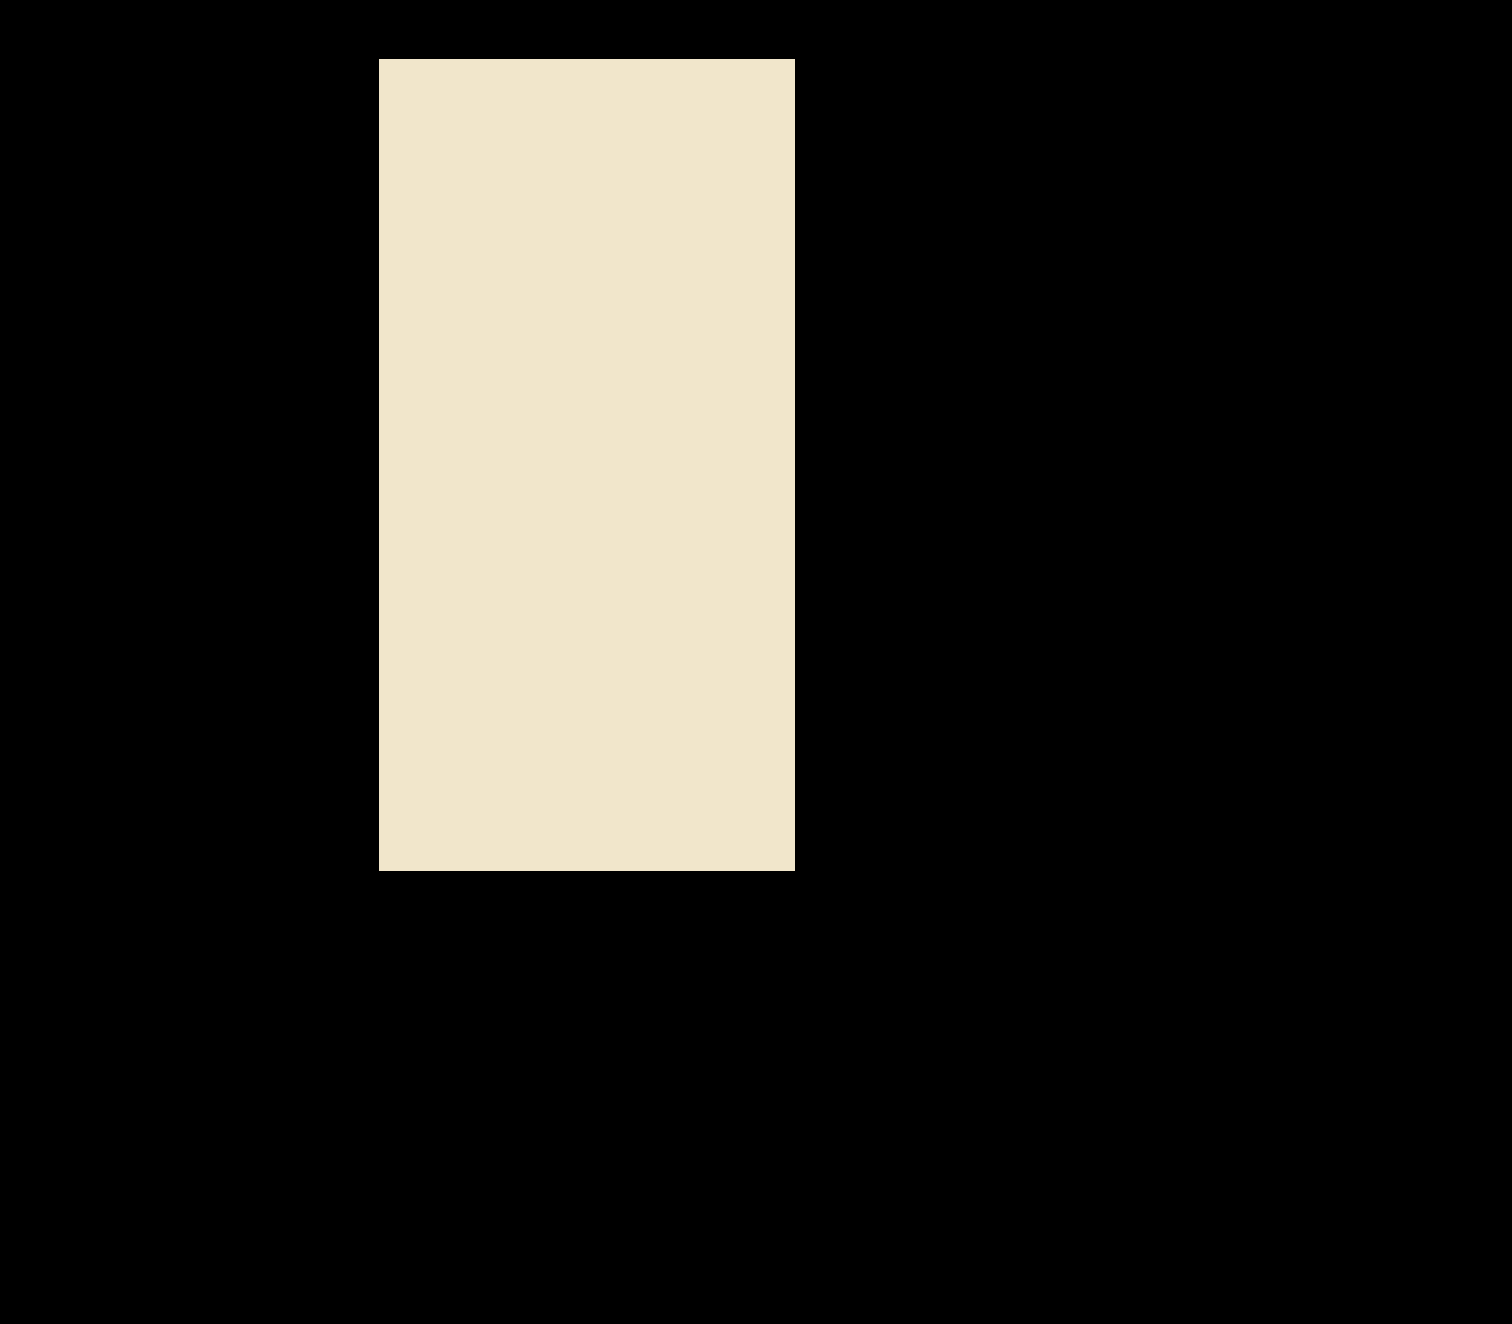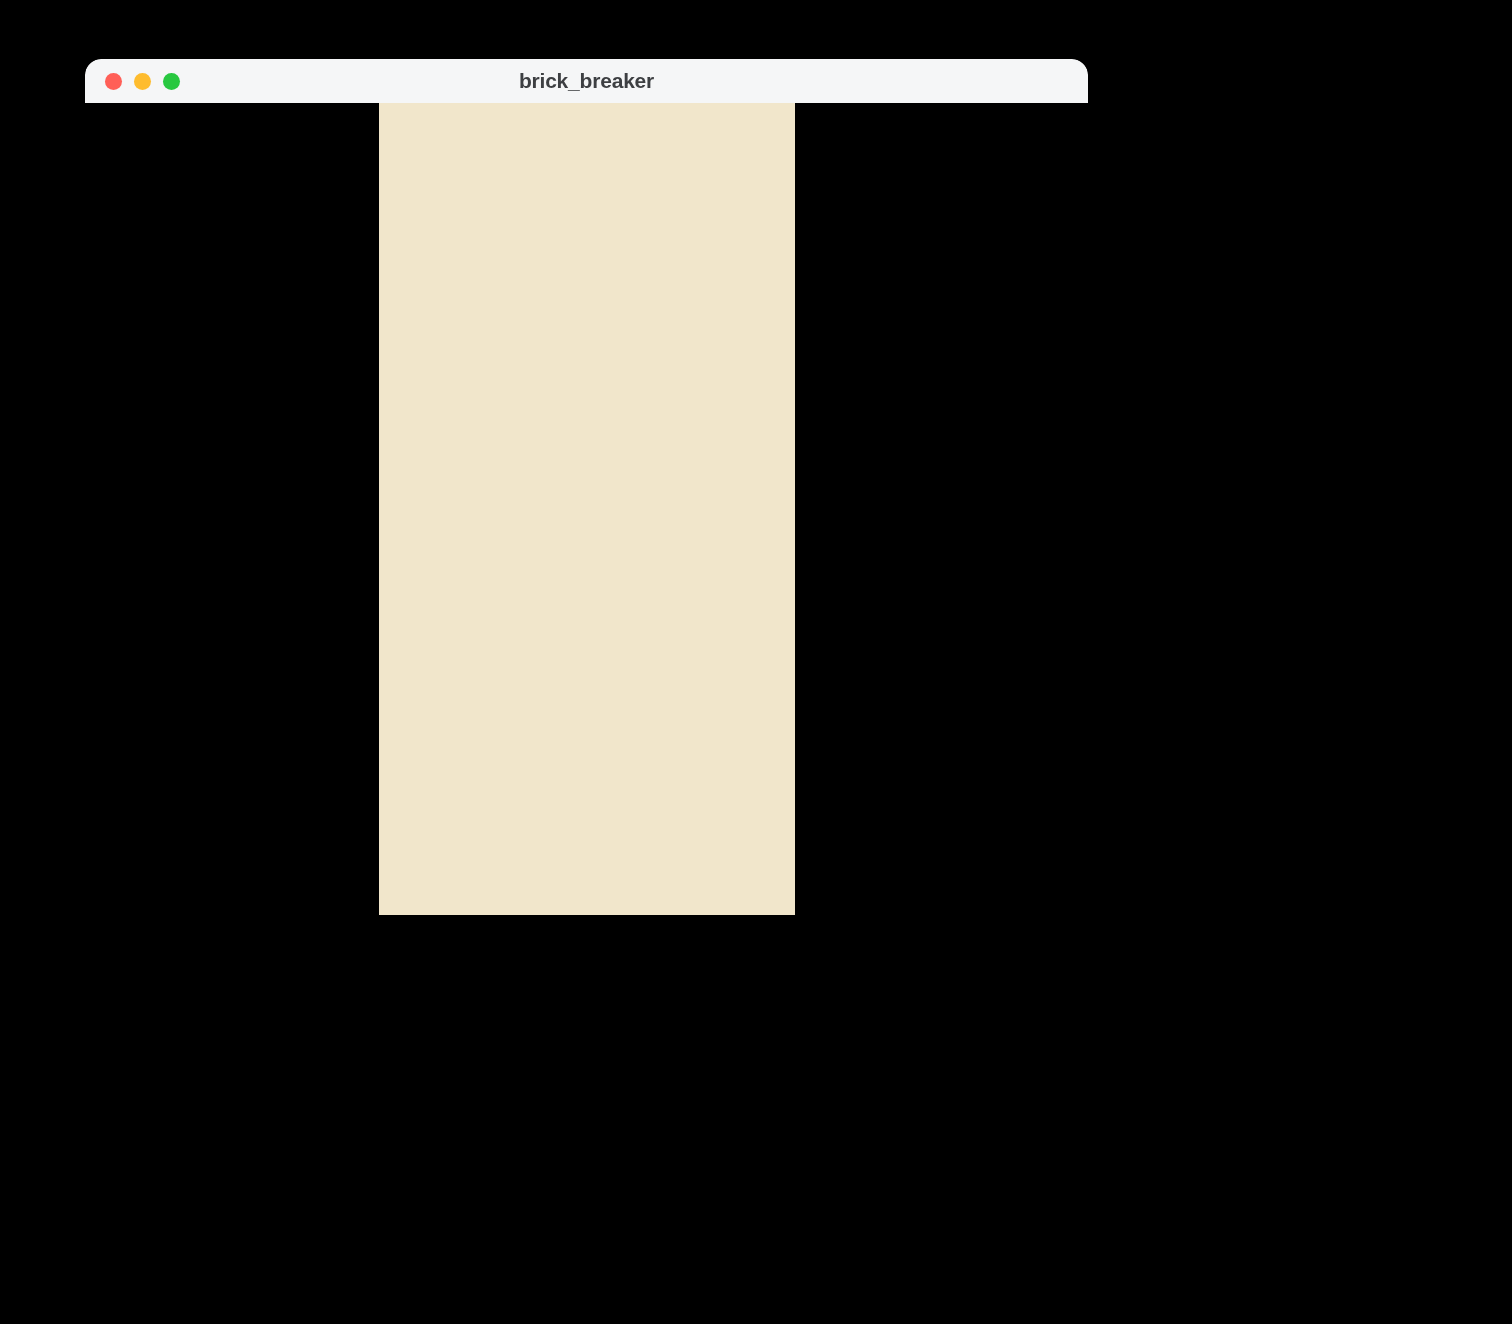--- a/index.html
+++ b/index.html
@@ -95,25 +95,17 @@
       height: 100%;
       background: #f1e6cb;
       position: relative;
     }
   </style>
 </head>
 <body>
 
 <div class="desktop">
   <div class="window">
-    <div class="titlebar">
-      <div class="traffic-lights">
-        <div class="traffic-light close"></div>
-        <div class="traffic-light minimize"></div>
-        <div class="traffic-light zoom"></div>
-      </div>
-      <div class="window-title">brick_breaker</div>
-    </div>
     <div class="window-content">
       <div class="game-canvas"></div>
     </div>
   </div>
 </div>
 
 </body></html>

